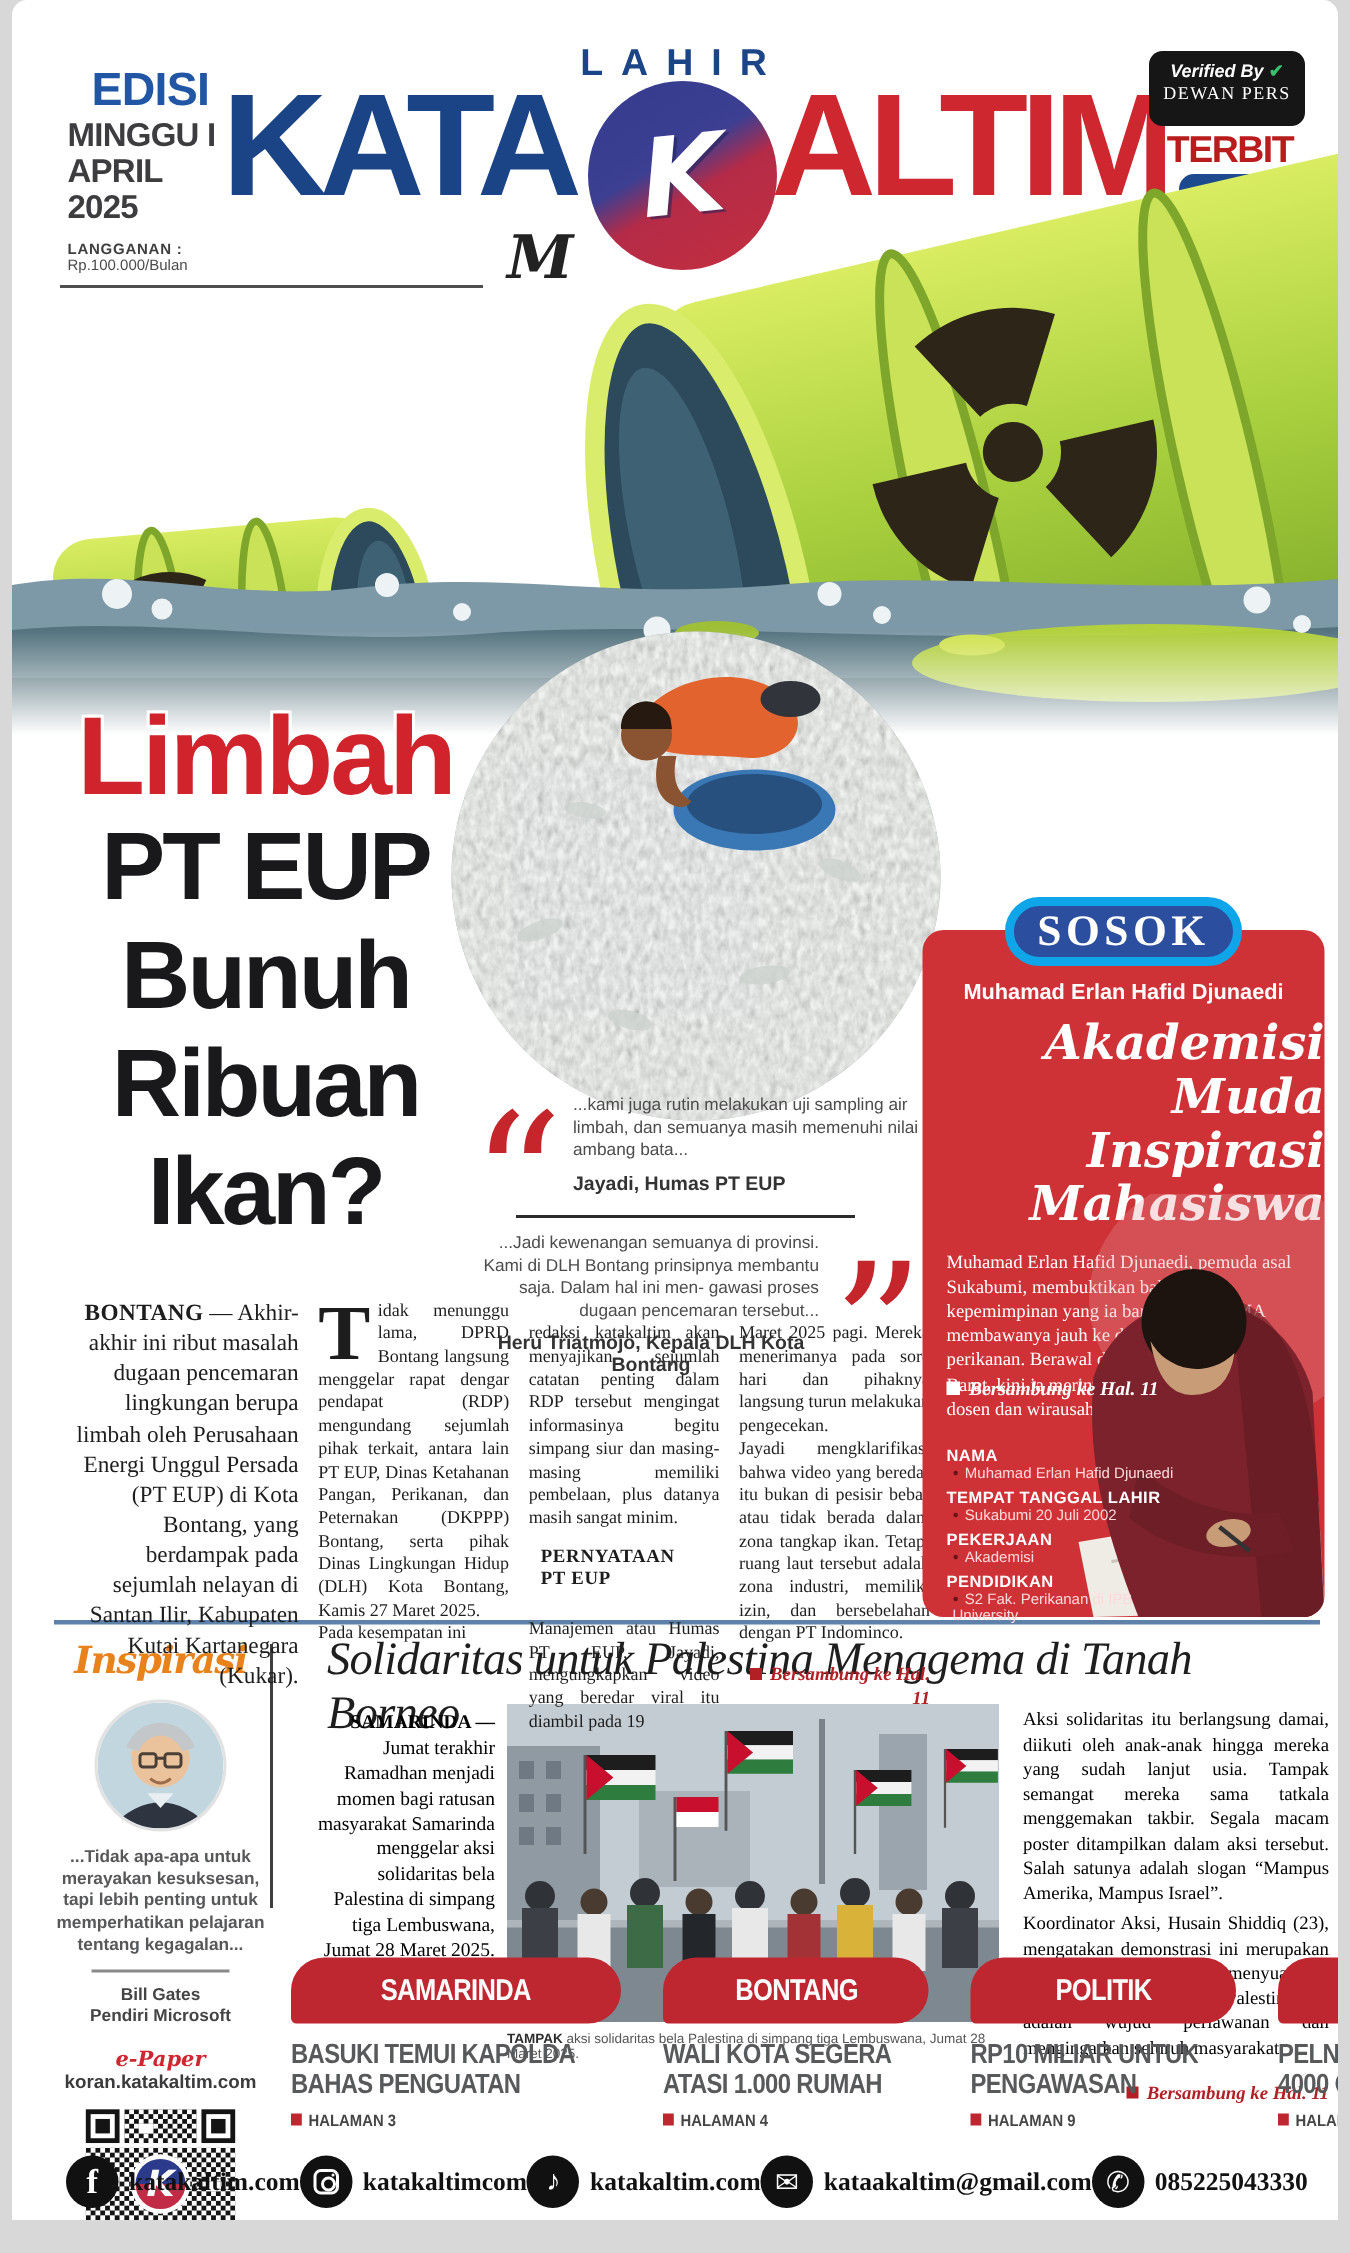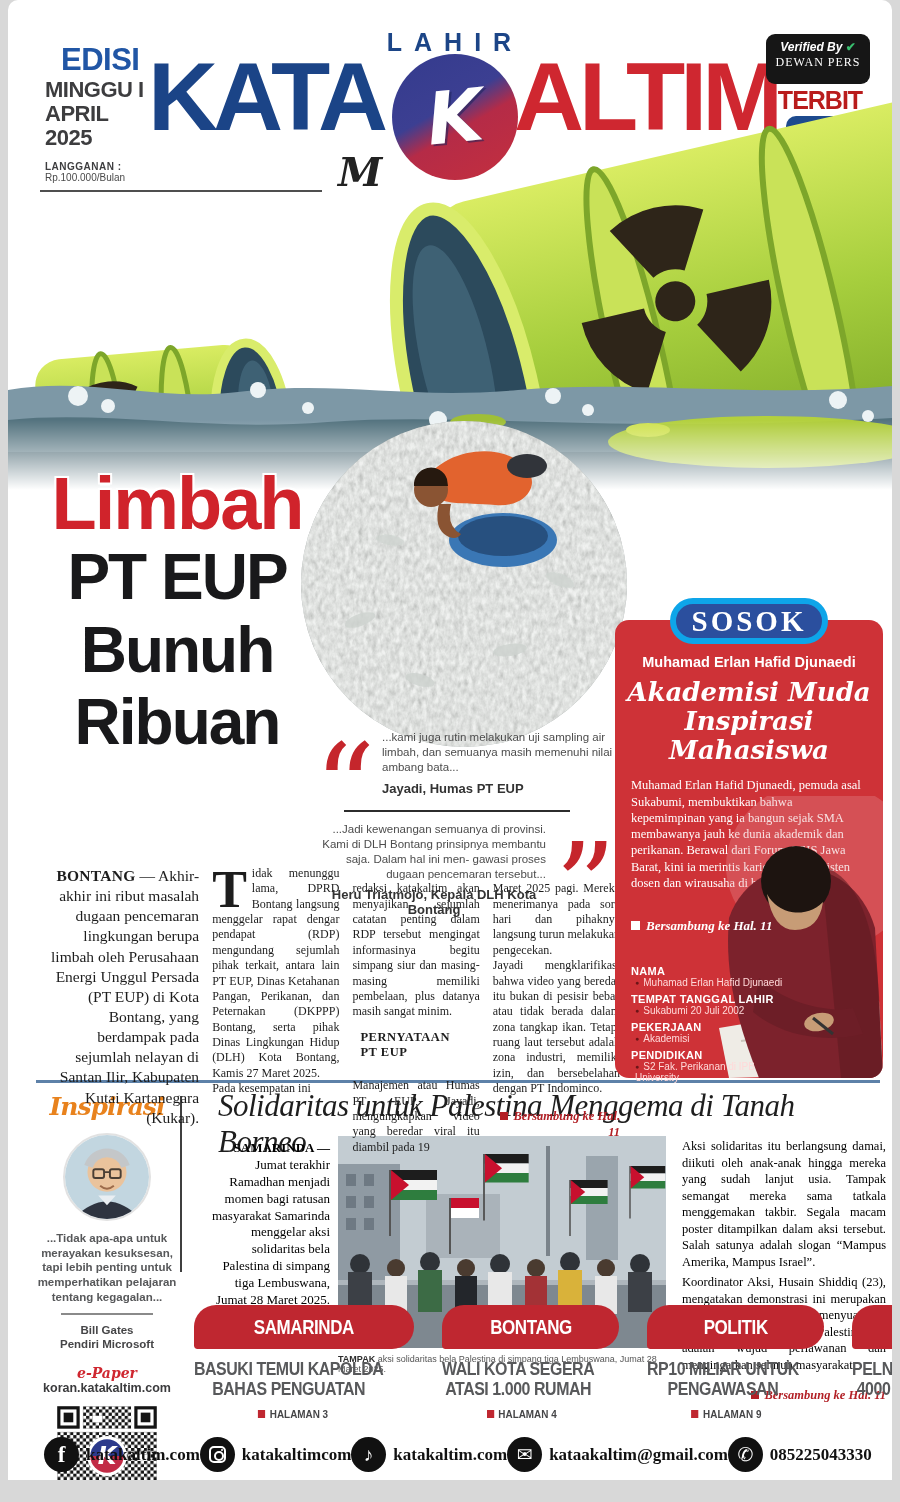--- a/index.html
+++ b/index.html
@@ -49,21 +49,21 @@
   .q1 { margin-left:74px; width:232px; font-size:11.5px; color:#4c4c4c; line-height:1.3; }
   .q-attr { font-size:13px; font-weight:bold; color:#333; margin-top:6px; }
   .q-div { width:226px; height:2px; background:#2c2c2c; margin:12px 0 10px 36px; }
   .q2 { width:238px; font-size:11.5px; color:#4c4c4c; line-height:1.3; text-align:right; }
   .q2-attr { width:252px; font-size:13px; font-weight:bold; color:#333; margin-top:6px; text-align:center; }
 
   
   .sosok { position:absolute; left:607px; top:620px; width:268px; height:458px; background:#ce3237; border-radius:14px; z-index:7; color:#fff; }
   .sosok-badge { position:absolute; left:50%; transform:translateX(-50%); top:-22px; width:158px; height:46px; background:#2b4f9e; border:6px solid #0ea5e9; border-radius:24px; display:flex; align-items:center; justify-content:center; font-family:"Liberation Serif",serif; font-weight:bold; font-size:29px; letter-spacing:3px; }
   .sosok-name { text-align:center; margin-top:34px; font-size:14.5px; font-weight:bold; }
-  .sosok-title { text-align:center; margin-top:8px; font-family:"DejaVu Serif",serif; font-style:italic; font-weight:bold; font-size:26px; line-height:1.12; }
+  .sosok-title { text-align:right; margin-top:8px; font-family:"DejaVu Serif",serif; font-style:italic; font-weight:bold; font-size:32px; line-height:1.12; }
   .sosok-body { margin:12px 14px 0 16px; font-family:"Liberation Serif",serif; font-size:12.5px; line-height:1.3; }
   .sosok-photo { position:absolute; right:0; top:176px; width:182px; height:282px; border-radius:0 0 14px 0; overflow:hidden; }
   .sosok-more { position:absolute; left:16px; top:298px; width:150px; font-family:"Liberation Serif",serif; font-style:italic; font-weight:bold; font-size:13px; }
   .sosok-more .sq { display:inline-block; width:9px; height:9px; background:#fff; margin-right:6px; }
   .sosok-bio { position:absolute; left:16px; top:340px; width:170px; z-index:2; }
   .sosok-bio .b-label { font-size:11px; font-weight:bold; letter-spacing:0.3px; margin-top:5px; }
   .sosok-bio .b-value { font-size:10px; color:#ffd9d9; margin-left:4px; }
   .sosok-bio .b-value::before { content:"\25CF"; font-size:7px; margin-right:4px; color:#6b1417; vertical-align:1px; }
 
   
@@ -96,21 +96,21 @@
   .pal-lead { position:absolute; left:14px; top:52px; width:126px; font-family:"Liberation Serif",serif; font-size:13px; line-height:1.3; text-align:right; }
   .pal-photo { position:absolute; left:148px; top:48px; width:328px; height:212px; overflow:hidden; }
   .pal-caption { position:absolute; left:148px; top:266px; width:336px; font-size:9px; color:#555; }
   .pal-caption b { color:#2c2c2c; }
   .pal-right { position:absolute; left:492px; top:50px; width:204px; font-family:"Liberation Serif",serif; font-size:12.5px; line-height:1.32; text-align:justify; }
   .pal-right p + p { margin-top:4px; }
   .pal-right .more-red { margin-top:14px; }
 
   
   .sections { position:absolute; left:186px; top:1305px; width:694px; display:flex; gap:28px; }
-  .sec { flex:1;text-align:center; }
+  .sec { flex:1; }
   .sec-tab { height:44px; background:#bf2730; border-radius:24px 24px 24px 4px; display:flex; align-items:center; justify-content:center; }
   .sec-tab span { color:#fff; font-weight:bold; font-size:20px; letter-spacing:-0.5px; display:inline-block; transform:scaleX(0.85); white-space:nowrap; }
   .sec-head { margin-top:10px; font-size:18.5px; font-weight:bold; color:#58595b; line-height:1.1; letter-spacing:-0.5px; transform:scaleX(0.86); transform-origin:left; white-space:nowrap; }
   .sec-head div { white-space:nowrap; }
   .sec-page { margin-top:8px; font-size:11px; font-weight:bold; color:#454547; transform:scaleX(0.9); transform-origin:left; }
   .sec-page .sq { display:inline-block; width:8px; height:8px; background:#bf2730; margin-right:5px; }
 
   
   .footer { position:absolute; left:36px; top:1437px; width:816px; display:flex; justify-content:space-between; align-items:center; }
   .f-item { display:flex; align-items:center; gap:7px; }
@@ -211,20 +211,21 @@
         <circle cx="860" cy="326" r="6"></circle>
     </g>
     <rect x="0" y="330" width="884" height="70" fill="url(#gFade)"></rect>
   </svg>
 
   <div class="headline">
     <div class="h-red">Limbah</div>
     <div class="h-black">PT EUP</div>
     <div class="h-black">Bunuh</div>
     <div class="h-black">Ribuan</div>
+    <div class="h-black">Ikan?</div>
   </div>
 
   <svg class="fish" width="328" height="328" viewBox="0 0 328 328">
     <defs>
       <clipPath id="fc">
           <circle cx="164" cy="164" r="163"></circle>
         </clipPath>
       <filter id="fishTex">
           <feTurbulence type="fractalNoise" baseFrequency="0.22 0.13" numOctaves="3" seed="9"></feTurbulence>
         <feColorMatrix type="matrix" values="0.33 0.33 0.33 0 0.33  0.33 0.33 0.33 0 0.34  0.33 0.33 0.33 0 0.33  0 0 0 0 1"></feColorMatrix>

